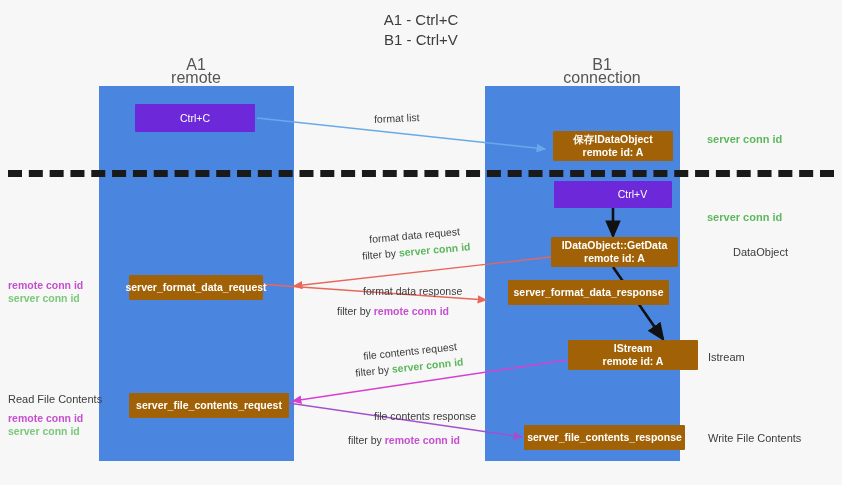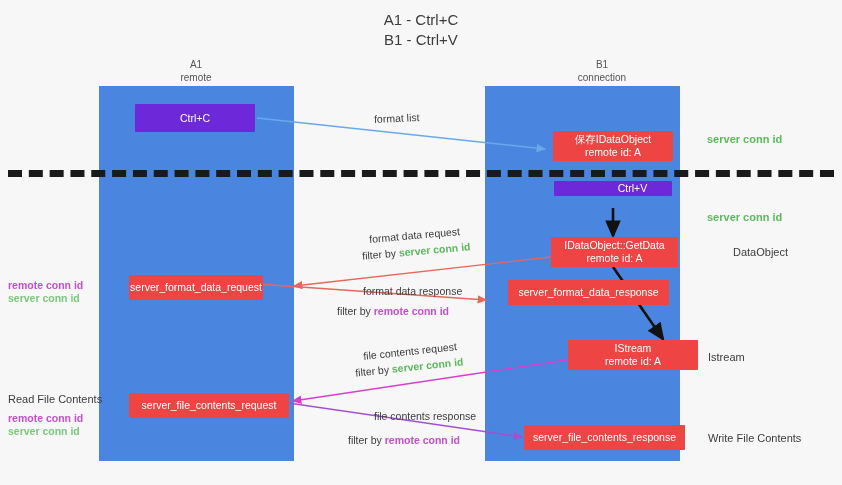--- a/index.html
+++ b/index.html
@@ -24,21 +24,21 @@
     font-size: 15px;
     line-height: 20px;
     color: #3c3c3c;
     white-space: pre;
   }
 
   
   .col-head {
     position: absolute;
     text-align: center;
-    font-size: 10px;
+    font-size: 16px;
     line-height: 13px;
     color: #555;
     width: 160px;
   }
   .col-head .c-name { display:block; }
   .col-head .c-sub { display:block; }
 
   
   .lane {
     position: absolute;
@@ -57,21 +57,21 @@
     display: flex;
     flex-direction: column;
     align-items: center;
     justify-content: center;
     text-align: center;
     color: #ffffff;
     font-size: 10.5px;
     line-height: 13px;
     border-radius: 1px;
   }
-  .node.orange { background: #ef4444; }
+  .node.orange { background: #a16207; font-weight: bold; }
   .node.green  { background: #6d28d9; }
   .node .l2 { display: block; }
 
   
   .side-label {
     position: absolute;
     font-size: 11px;
     line-height: 14px;
     color: #3c3c3c;
     white-space: nowrap;
@@ -176,21 +176,21 @@
 
   <div class="node green" style="left:135px; top:104px; width:120px; height:28px;">
     <span>Ctrl+C</span>
   </div>
 
   <div class="node orange" style="left:553px; top:131px; width:120px; height:30px;">
     <span>保存IDataObject</span>
     <span class="l2">remote id: A</span>
   </div>
 
-  <div class="node green" style="left:554px; top:181px; width:118px; height:15px;padding-left:39px;">
+  <div class="node green" style="left:554px; top:181px; width:118px; height:27px;padding-left:39px;">
     <span>Ctrl+V</span>
   </div>
 
   <div class="node orange" style="left:551px; top:237px; width:127px; height:30px;">
     <span>IDataObject::GetData</span>
     <span class="l2">remote id: A</span>
   </div>
 
   <div class="node orange" style="left:129px; top:275px; width:134px; height:25px;">
     <span>server_format_data_request</span>

